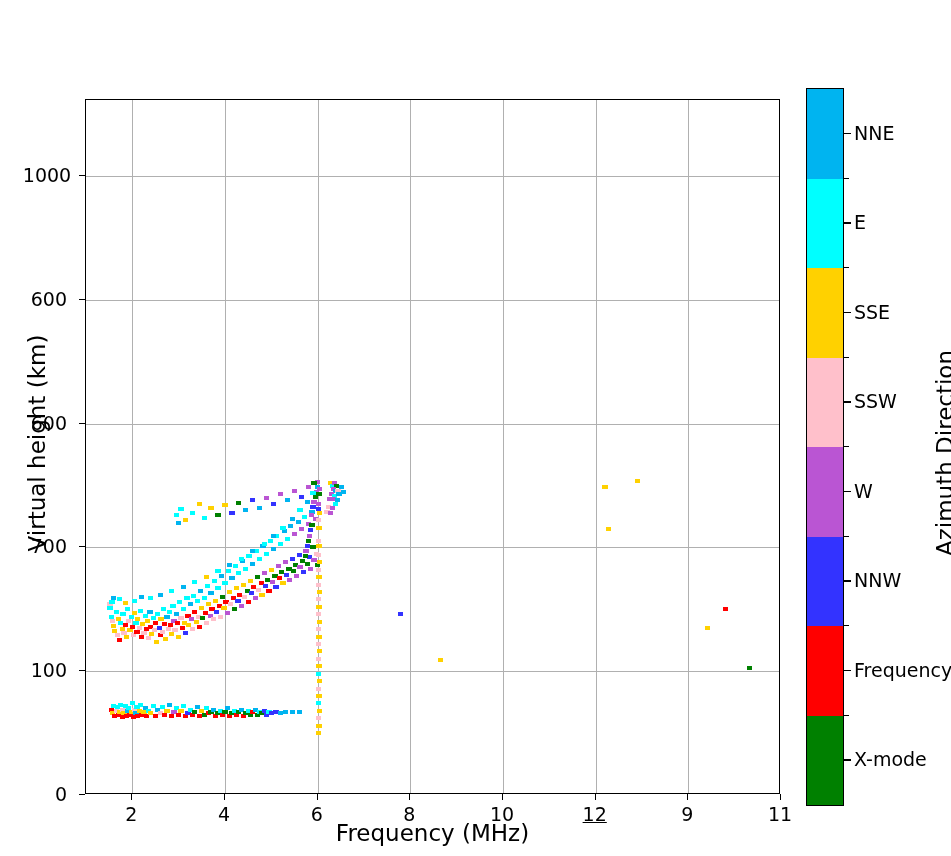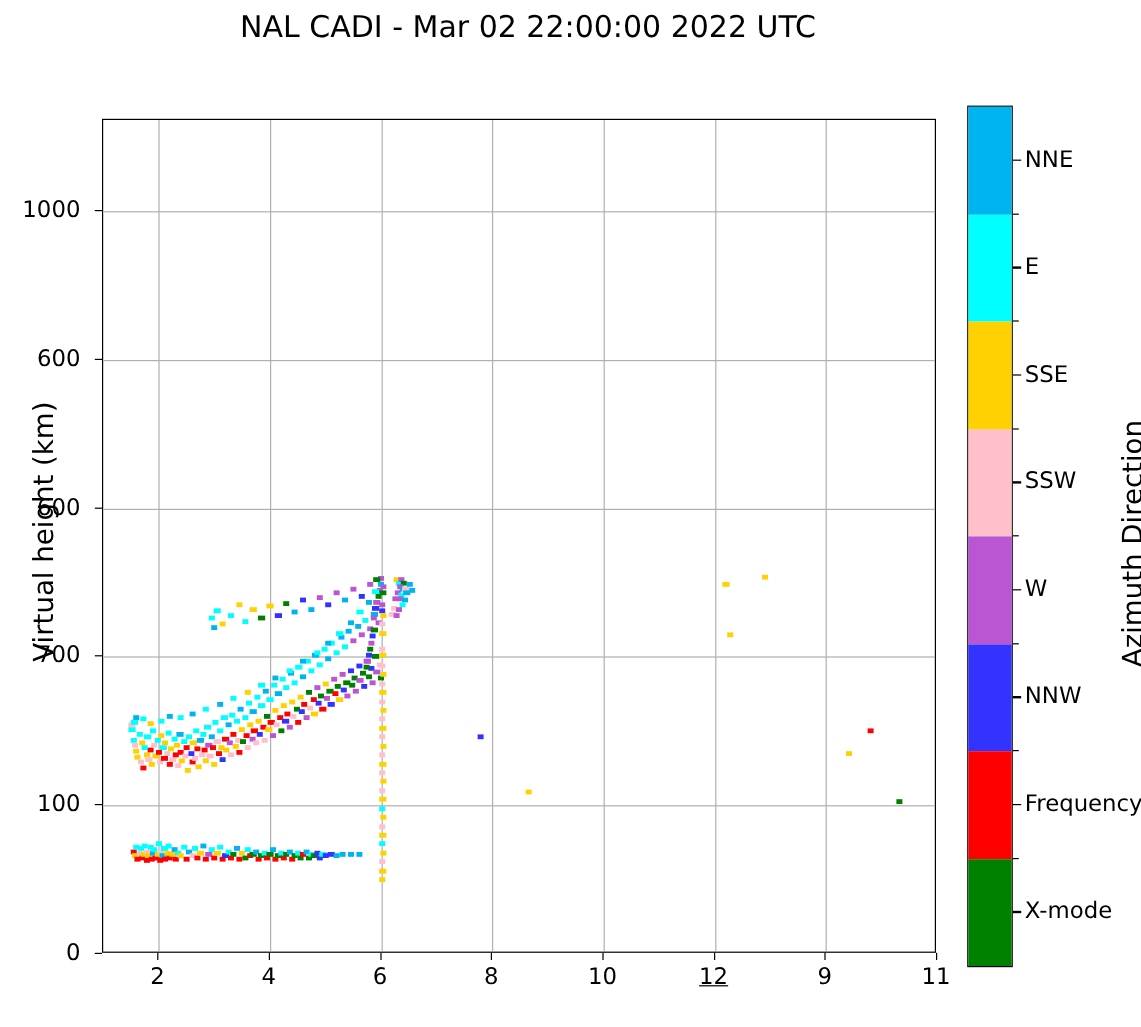--- a/index.html
+++ b/index.html
@@ -148,21 +148,20 @@
     top: 440px;
     width: 310px;
     text-align: center;
   }
 </style>
 </head>
 <body>
 
 <div id="figure">
 
-  <div class="fig-title">NAL CADI - Mar 02 22:00:00 2022 UTC</div>
 
   <div id="plot-frame">
     <div id="gridlayer">
         <div class="gridline-v" style="left: 46.3px;"></div>
         <div class="gridline-v" style="left: 139px;"></div>
         <div class="gridline-v" style="left: 231.7px;"></div>
         <div class="gridline-v" style="left: 324.3px;"></div>
         <div class="gridline-v" style="left: 417px;"></div>
         <div class="gridline-v" style="left: 509.7px;"></div>
         <div class="gridline-v" style="left: 602.3px;"></div>
@@ -589,23 +588,24 @@
       <div class="ticklabel-y" style="left: 7px; top: 783px;">0</div>
       <div class="tick-y" style="left: 79px; top: 670.2px;"></div>
       <div class="ticklabel-y" style="left: 7px; top: 659.2px;">100</div>
       <div class="tick-y" style="left: 79px; top: 546.4px;"></div>
       <div class="ticklabel-y" style="left: 7px; top: 535.4px;">700</div>
       <div class="tick-y" style="left: 79px; top: 422.7px;"></div>
       <div class="ticklabel-y" style="left: 7px; top: 411.7px;">600</div>
       <div class="tick-y" style="left: 79px; top: 298.9px;"></div>
       <div class="ticklabel-y" style="left: 7px; top: 287.9px;">600</div>
       <div class="tick-y" style="left: 79px; top: 175.1px;"></div>
-      <div class="ticklabel-y" style="left: 7px; top: 164.1px;">1000</div>
+      <div class="ticklabel-y" style="left: 17px; top: 164.1px; text-align: center;">1000</div>
     </div>
 
+  <div class="axis-label-x">Frequency (MHz)</div>
   <div class="axis-label-y">Virtual height (km)</div>
 
   <div id="colorbar">
       <div class="cb-seg" style="height: 89.5px; background: rgb(0, 180, 240);"></div>
       <div class="cb-seg" style="height: 89.5px; background: rgb(0, 255, 255);"></div>
       <div class="cb-seg" style="height: 89.5px; background: rgb(255, 209, 0);"></div>
       <div class="cb-seg" style="height: 89.5px; background: rgb(255, 192, 203);"></div>
       <div class="cb-seg" style="height: 89.5px; background: rgb(186, 85, 211);"></div>
       <div class="cb-seg" style="height: 89.5px; background: rgb(51, 51, 255);"></div>
       <div class="cb-seg" style="height: 89.5px; background: rgb(255, 0, 0);"></div>

